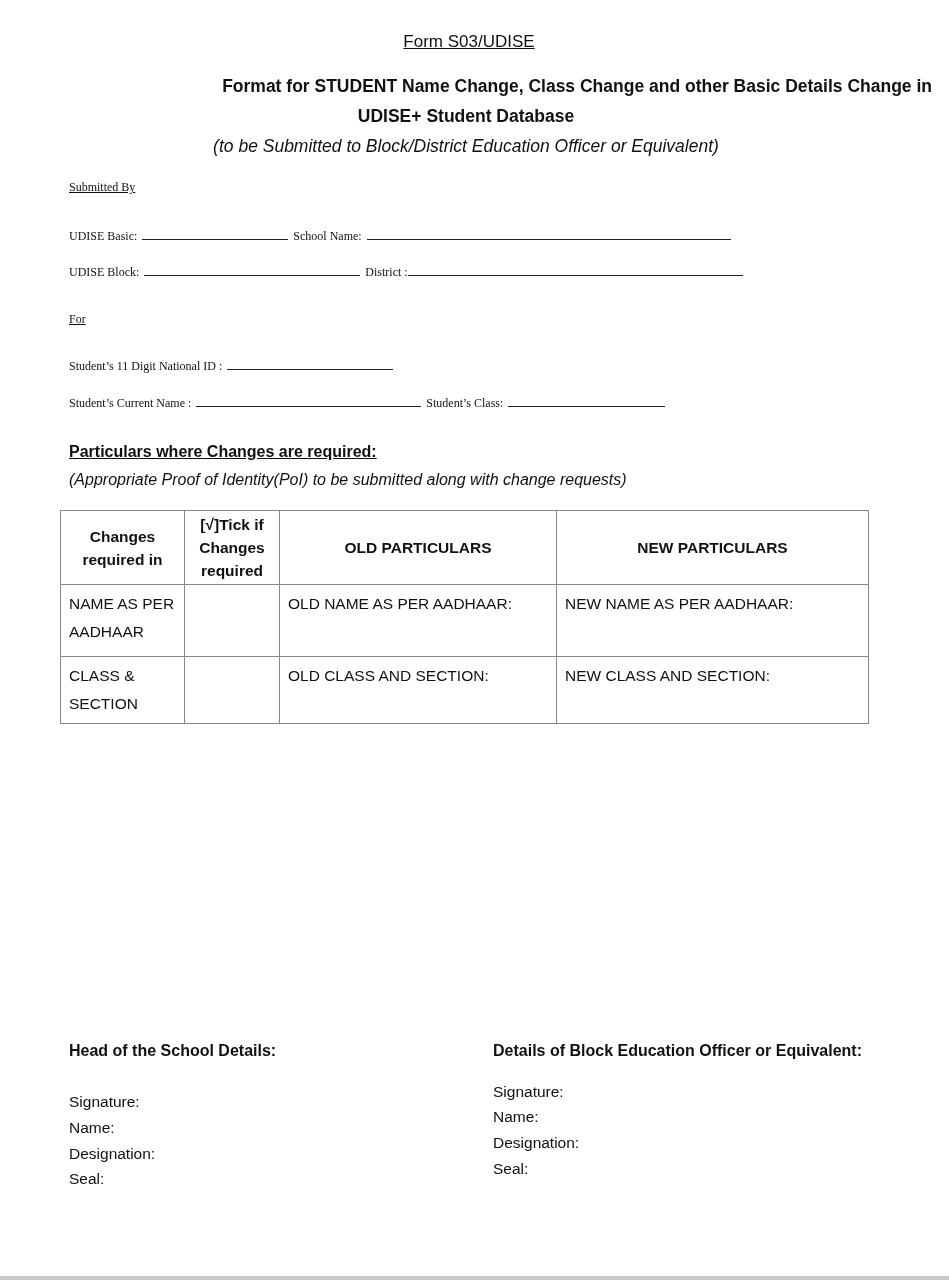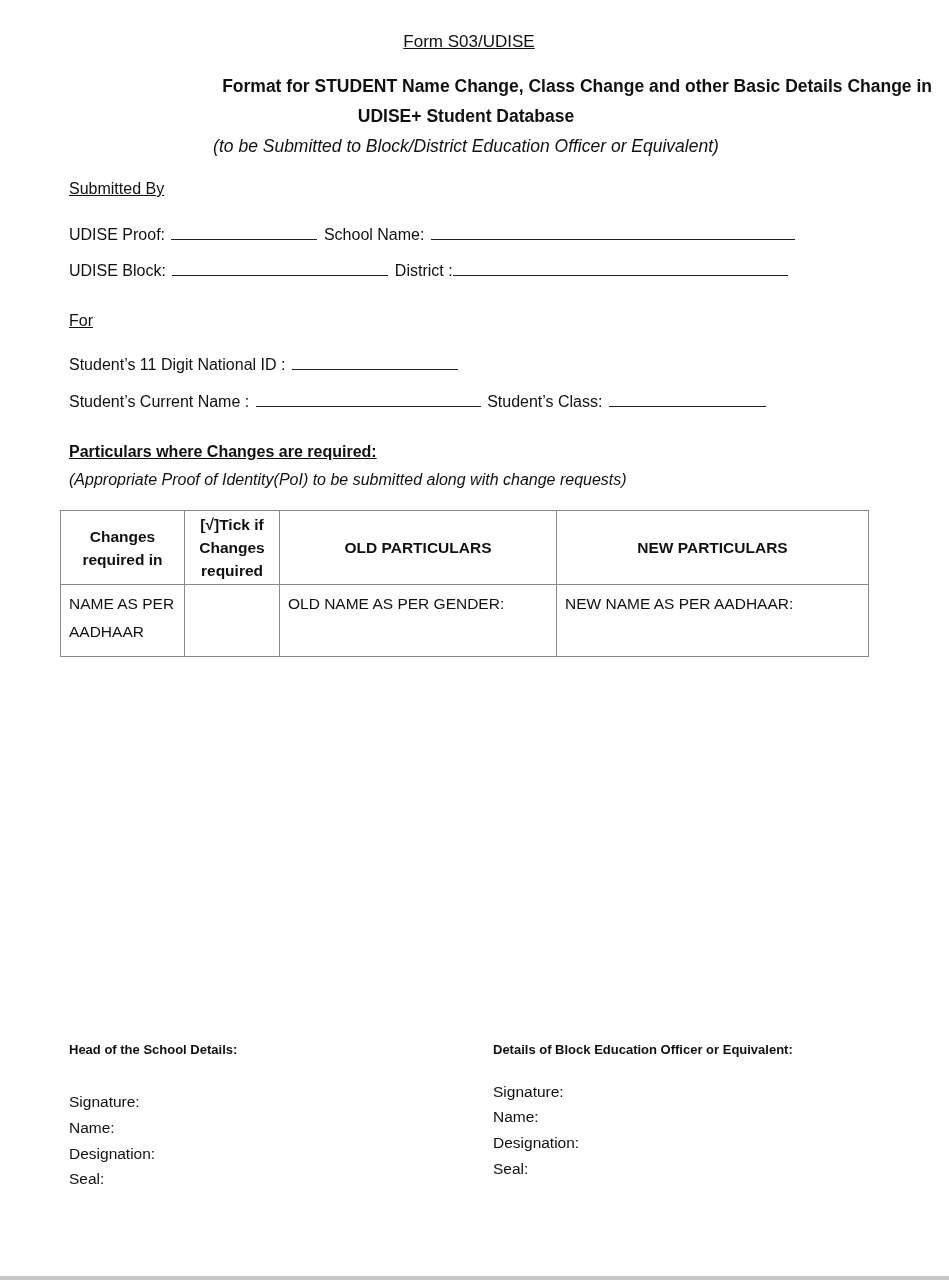--- a/index.html
+++ b/index.html
@@ -5,57 +5,57 @@
     html, body { margin: 0; padding: 0; }
     body {
       width: 949px; height: 1280px; background: #ffffff; position: relative;
       font-family: "Liberation Sans", sans-serif; color: #111; overflow: hidden;
     }
     .abs { position: absolute; white-space: nowrap; }
     .form-code { left: 0; width: 938px; text-align: center; top: 32px; font-size: 17px; text-decoration: underline; }
     .title1 { left: 0; width: 932px; text-align: right; top: 76px; font-size: 17.5px; font-weight: bold; }
     .title2 { left: 0; width: 932px; text-align: center; top: 106px; font-size: 17.5px; font-weight: bold; }
     .subtitle { left: 0; width: 932px; text-align: center; top: 136px; font-size: 17.5px; font-style: italic; }
-    .label { font-size: 16px; }
+    .label { font-size: 12px; font-family: Liberation Serif, serif; }
     .under { text-decoration: underline; }
     .blank { display: inline-block; border-bottom: 1px solid #222; height: 14px; vertical-align: baseline; margin: 0 2px; }
     .bold-under { font-weight: bold; text-decoration: underline; font-size: 16px; }
     .ital { font-style: italic; font-size: 16px; }
 
     table.changes {
       position: absolute; left: 60px; top: 510px; width: 809px;
       border-collapse: collapse; font-size: 15.5px;
     }
     table.changes th, table.changes td {
       border: 1px solid #888; vertical-align: top; padding: 5px 8px; text-align: left;
     }
     table.changes tr { border-top: 1.5px solid #222; border-bottom: 1.5px solid #222; }
     table.changes { border: 1.5px solid #222; }
     table.changes th { font-weight: bold; text-align: center; vertical-align: middle; line-height: 23px; padding: 2px 6px; }
     table.changes td { line-height: 28px; }
     .col1 { width: 111px; } .col2 { width: 82px; } .col3 { width: 264px; }
     .h-head { height: 69px; }
     .r1 { height: 54px; } .r2 { height: 54px; } .r3 { height: 54px; } .r4 { height: 54px; } .r5 { height: 72px; margin-left: 16px; } .r6 { height: 54px; }
 
-    .sec-head { font-weight: bold; font-size: 13px; }
+    .sec-head { font-weight: bold; font-size: 16px; }
     .sig { font-size: 15.5px; }
     .footer-line { left: 0; top: 1276px; width: 949px; height: 4px; background: #c8c8c8; }
   </style>
 </head>
 <body>
 
 <div class="abs form-code">Form S03/UDISE</div>
 <div class="abs title1">Format for STUDENT Name Change, Class Change and other Basic Details Change in</div>
 <div class="abs title2">UDISE+ Student Database</div>
 <div class="abs subtitle">(to be Submitted to Block/District Education Officer or Equivalent)</div>
 
 <div class="abs label under" style="left:69px; top:180px;">Submitted By</div>
 
 <div class="abs label" style="left:69px; top:225px;">
-  <span>UDISE Proof:</span>
+  <span>UDISE Basic:</span>
   <span class="blank" style="width:146px;"></span>
   <span>School Name:</span>
   <span class="blank" style="width:364px;"></span>
 </div>
 
 <div class="abs label" style="left:69px; top:261px;text-align:right;">
   <span>UDISE Block:</span>
   <span class="blank" style="width:216px;"></span>
   <span>District :</span><span class="blank" style="width:335px; margin-left:0;"></span>
 </div>
@@ -90,22 +90,28 @@
         <span>required</span>
       </th>
       <th class="col3">OLD PARTICULARS</th>
       <th>NEW PARTICULARS</th>
     </tr>
   </thead>
   <tbody>
     <tr class="r5">
       <td>NAME AS PER AADHAAR</td>
       <td></td>
-      <td>OLD NAME AS PER GENDER:</td>
+      <td>OLD NAME AS PER AADHAAR:</td>
       <td>NEW NAME AS PER AADHAAR:</td>
+    </tr>
+    <tr class="r6">
+      <td>CLASS &amp; SECTION</td>
+      <td></td>
+      <td>OLD CLASS AND SECTION:</td>
+      <td>NEW CLASS AND SECTION:</td>
     </tr>
   </tbody>
 </table>
 
 <div class="abs sec-head" style="left:69px; top:1042px;">Head of the School Details:</div>
 <div class="abs sig" style="left:69px; top:1093px;">Signature:</div>
 <div class="abs sig" style="left:69px; top:1119px;">Name:</div>
 <div class="abs sig" style="left:69px; top:1145px;">Designation:</div>
 <div class="abs sig" style="left:69px; top:1170px;">Seal:</div>
 

